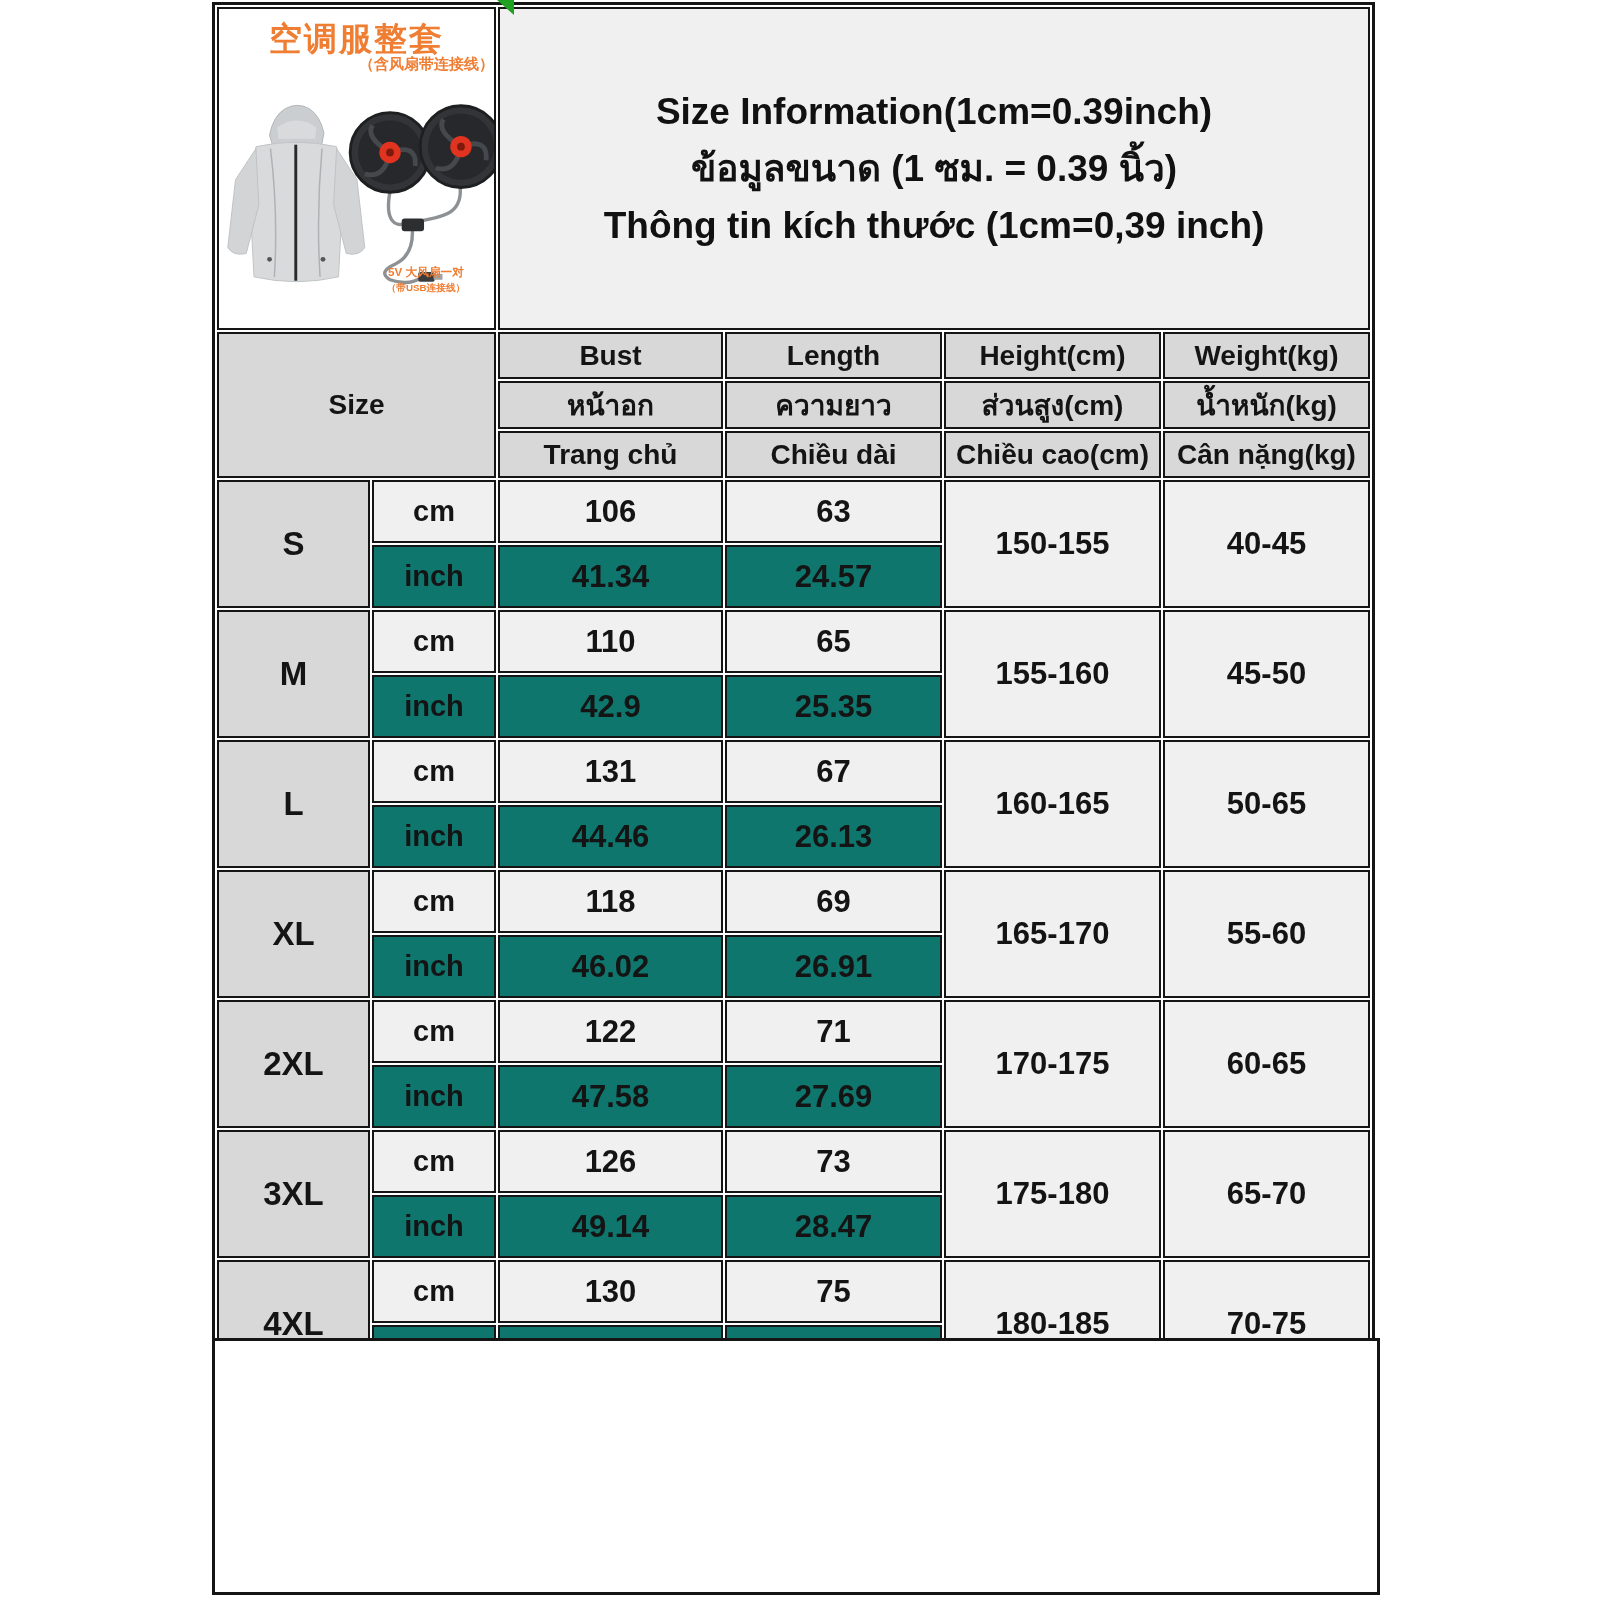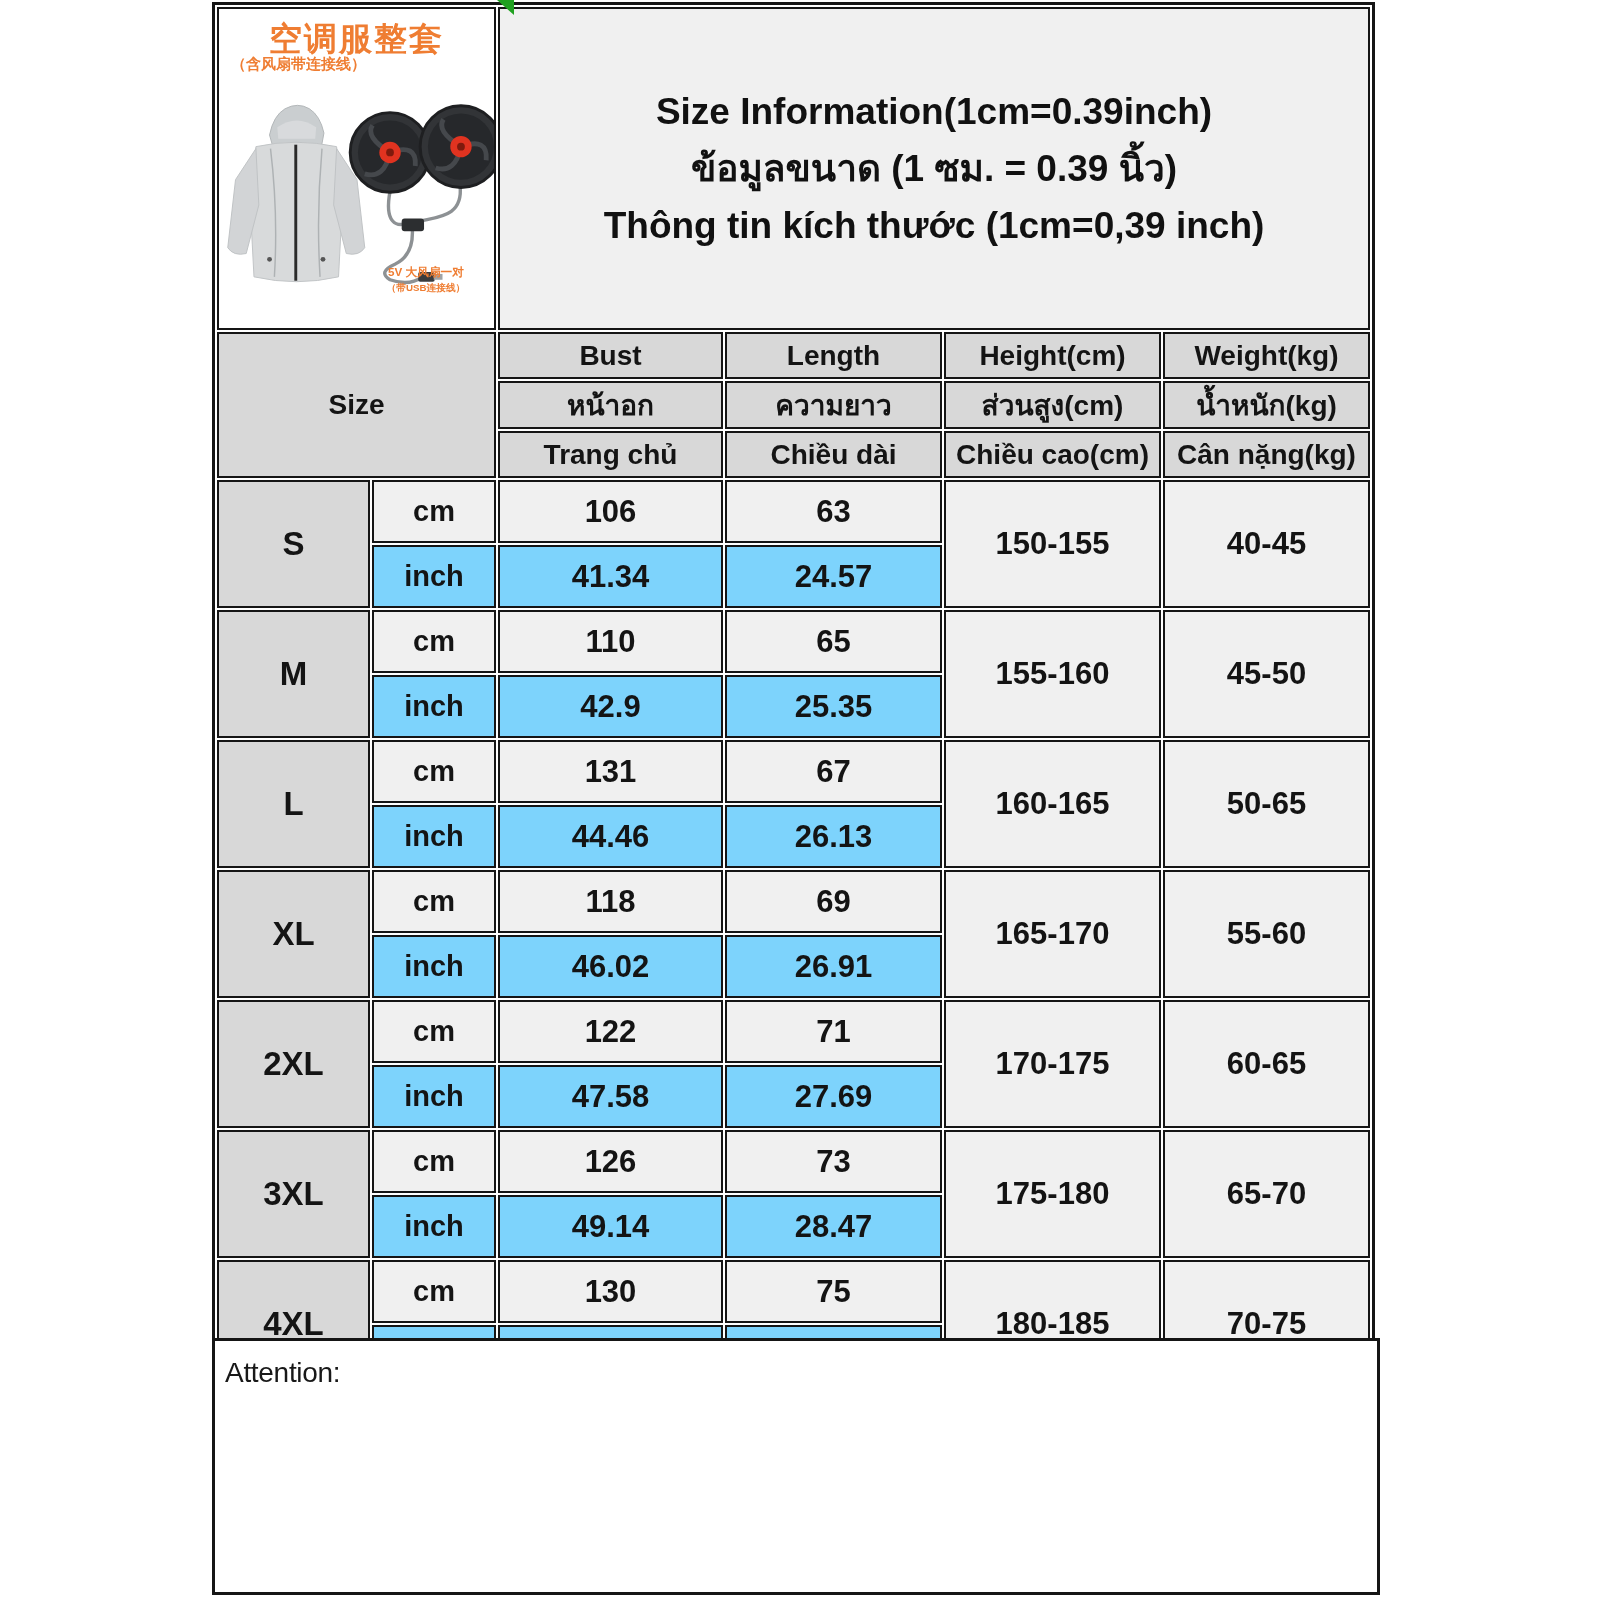--- a/index.html
+++ b/index.html
@@ -31,28 +31,28 @@
   .title-cell .tline { font-weight:bold; font-size:37px; line-height:57px; color:#111; }
   tr.hdr { height:47px; }
   tr.hdr td { background:#d8d8d8; font-weight:bold; font-size:28px; }
   td.size-hdr { background:#d8d8d8; font-weight:bold; font-size:56px; }
   tr.data { height:63px; }
   td.size-cell { background:#d8d8d8; font-weight:bold; font-size:33px; }
   td.unit { font-weight:bold; font-size:29px; }
   td.val { font-weight:bold; font-size:31px; }
   td.range { background:#f0f0f0; font-weight:bold; font-size:31px; }
   .cm-bg { background:#f0f0f0;margin-top:12px; }
-  .white-bg { background:#7dd3fc; }
+  .white-bg { background:#0f766e; }
   
   .cn-title {
     position:absolute; top:8px; left:0; right:0; text-align:center;
     color:#ef7d32; font-weight:bold; font-size:33px; letter-spacing:2px; z-index:2;
   }
   .cn-sub {
-    position:absolute; top:46px; left:12px; right:0; text-align:left;
+    position:absolute; top:46px; left:12px; right:0; text-align:right;
     color:#ef7d32; font-weight:bold; font-size:15px; z-index:2;
   }
   .product-svg { position:absolute; inset:0; width:100%; height:100%; z-index:1; }
   
   .attention {
     position:absolute; left:212px; top:1338px; width:1168px; height:257px;
     border:3px solid #151515; box-sizing:border-box; background:#ffffff;
     padding:8px 10px 0 10px; text-align:left;
   }
   .attention .att-line {
@@ -247,16 +247,15 @@
     </tr>
     <tr class="data">
       <td class="unit white-bg">inch</td>
       <td class="val white-bg">50.7</td>
       <td class="val white-bg">29.25</td>
     </tr>
   </tbody>
     </table>
 
   <div class="attention">
-    <div class="att-line">Attention:</div>
   </div>
 
 </div>
 
 </body></html>

